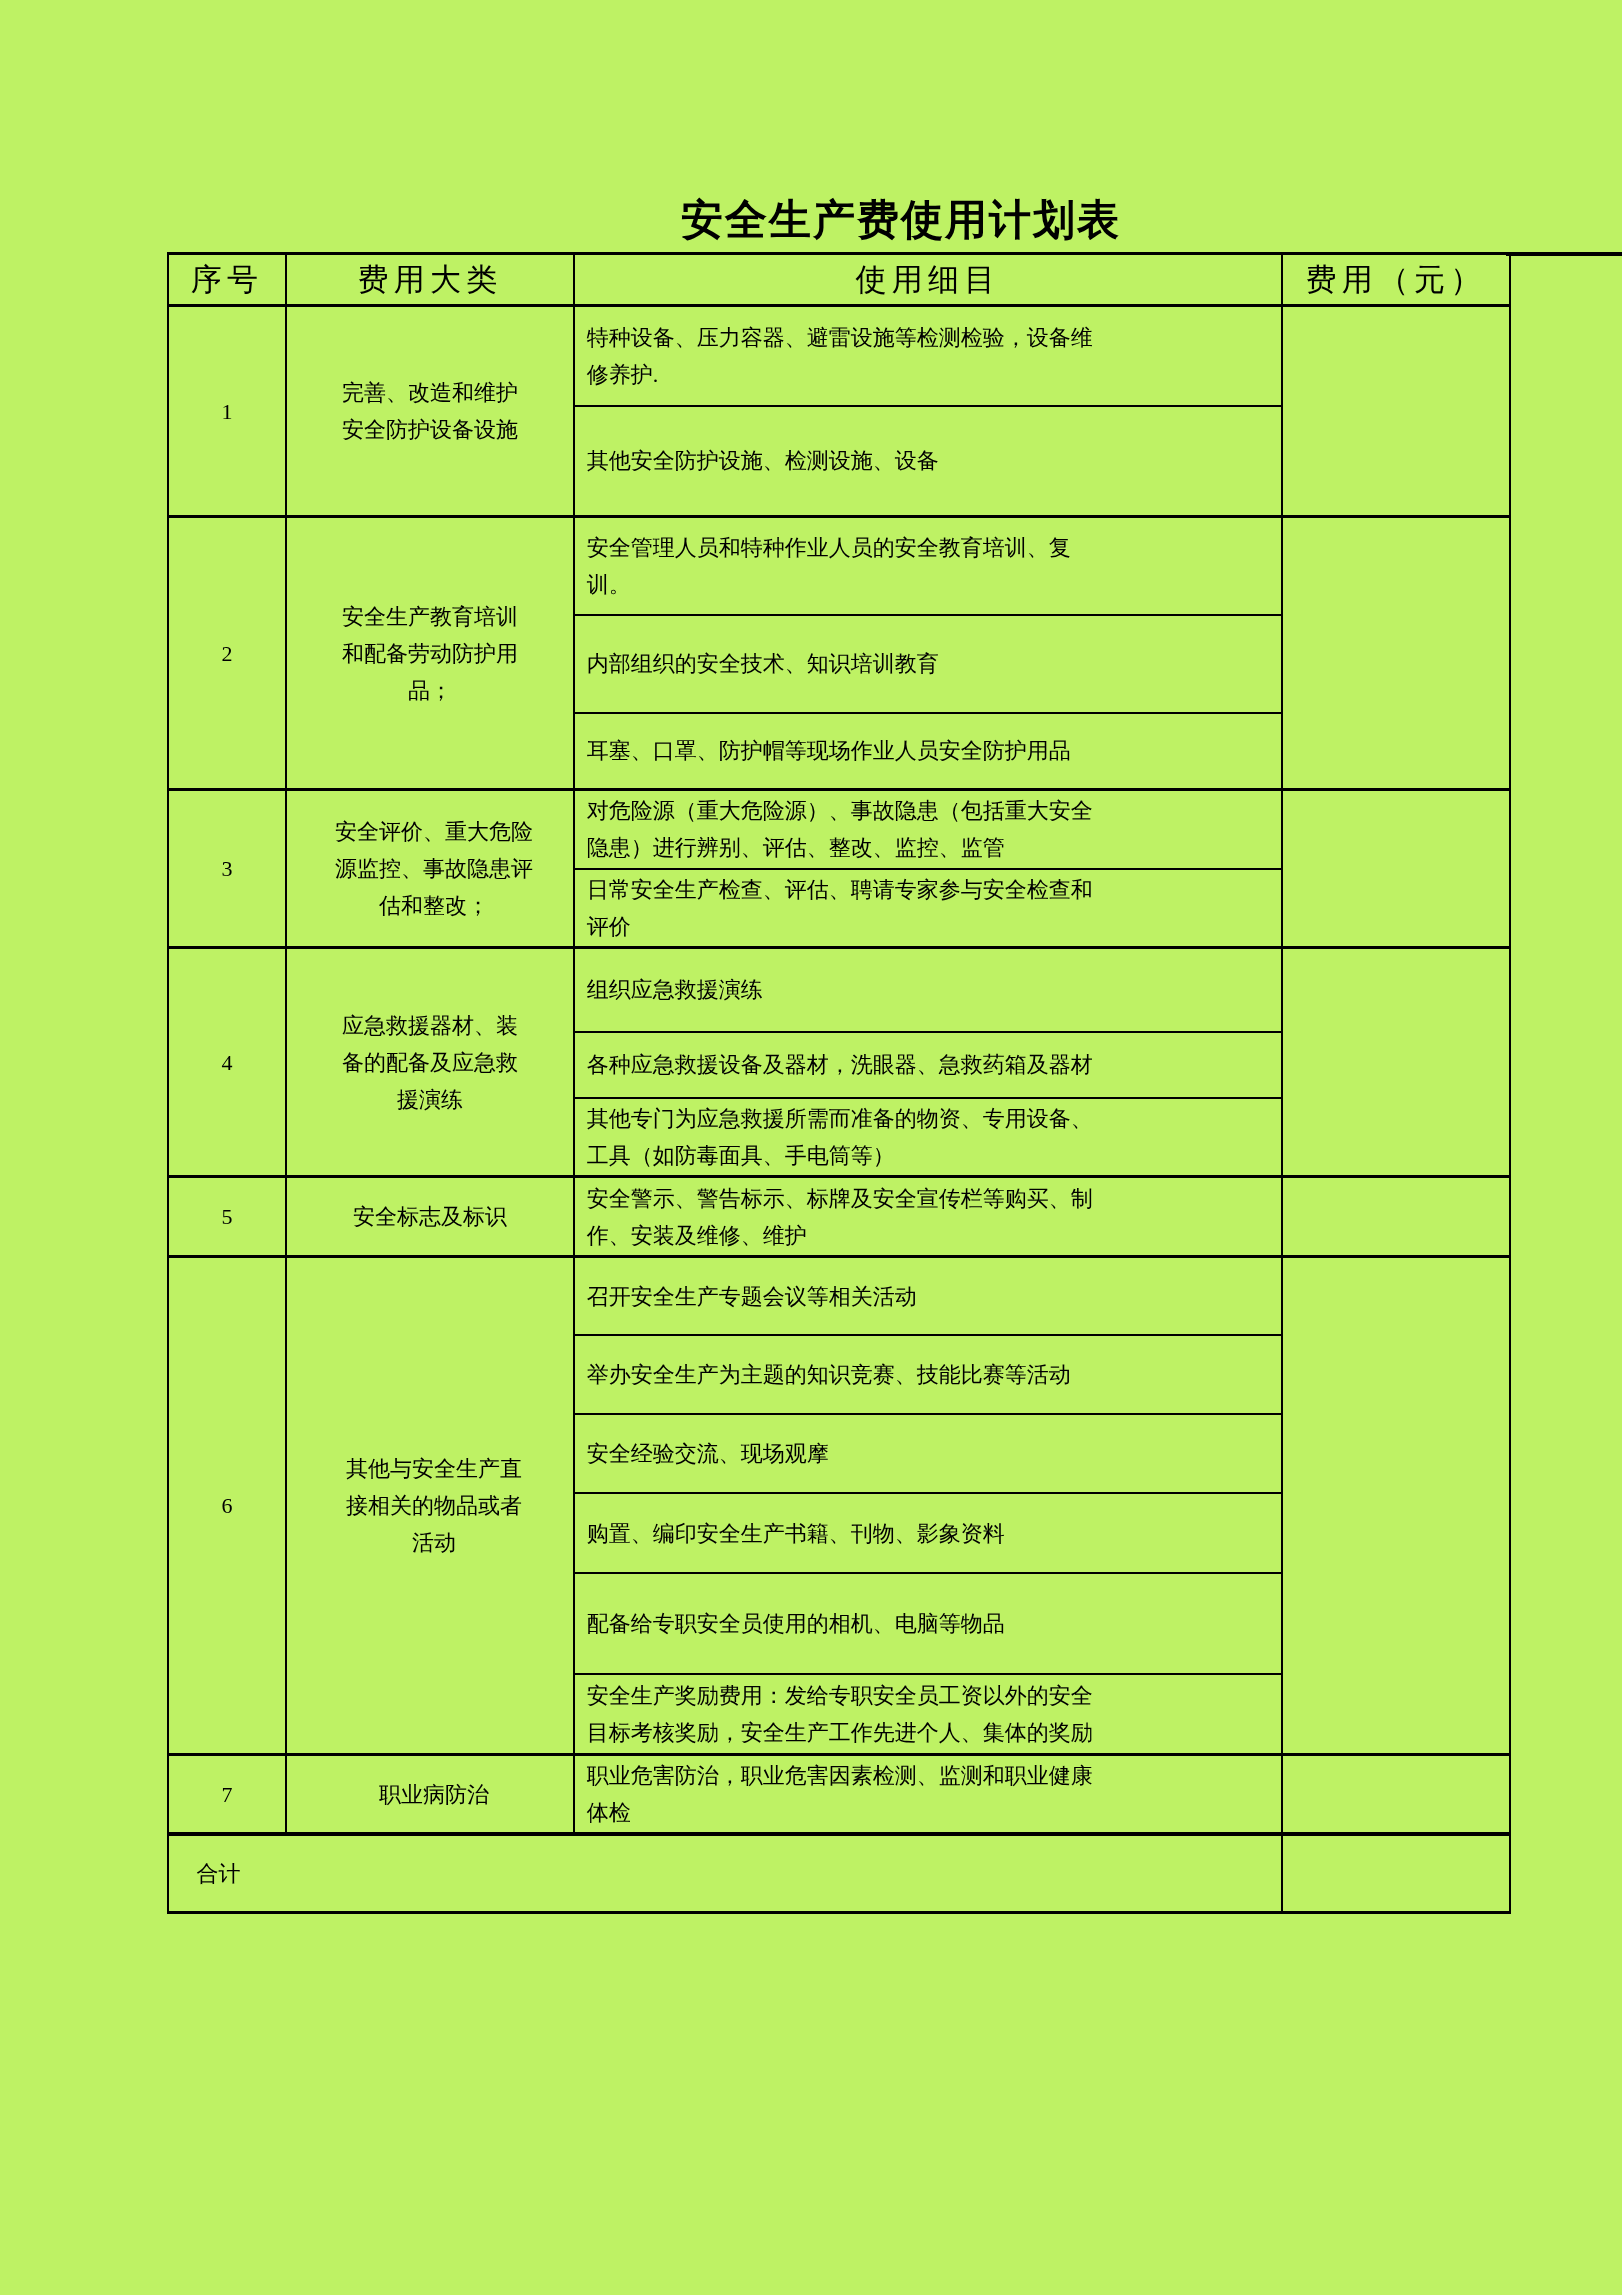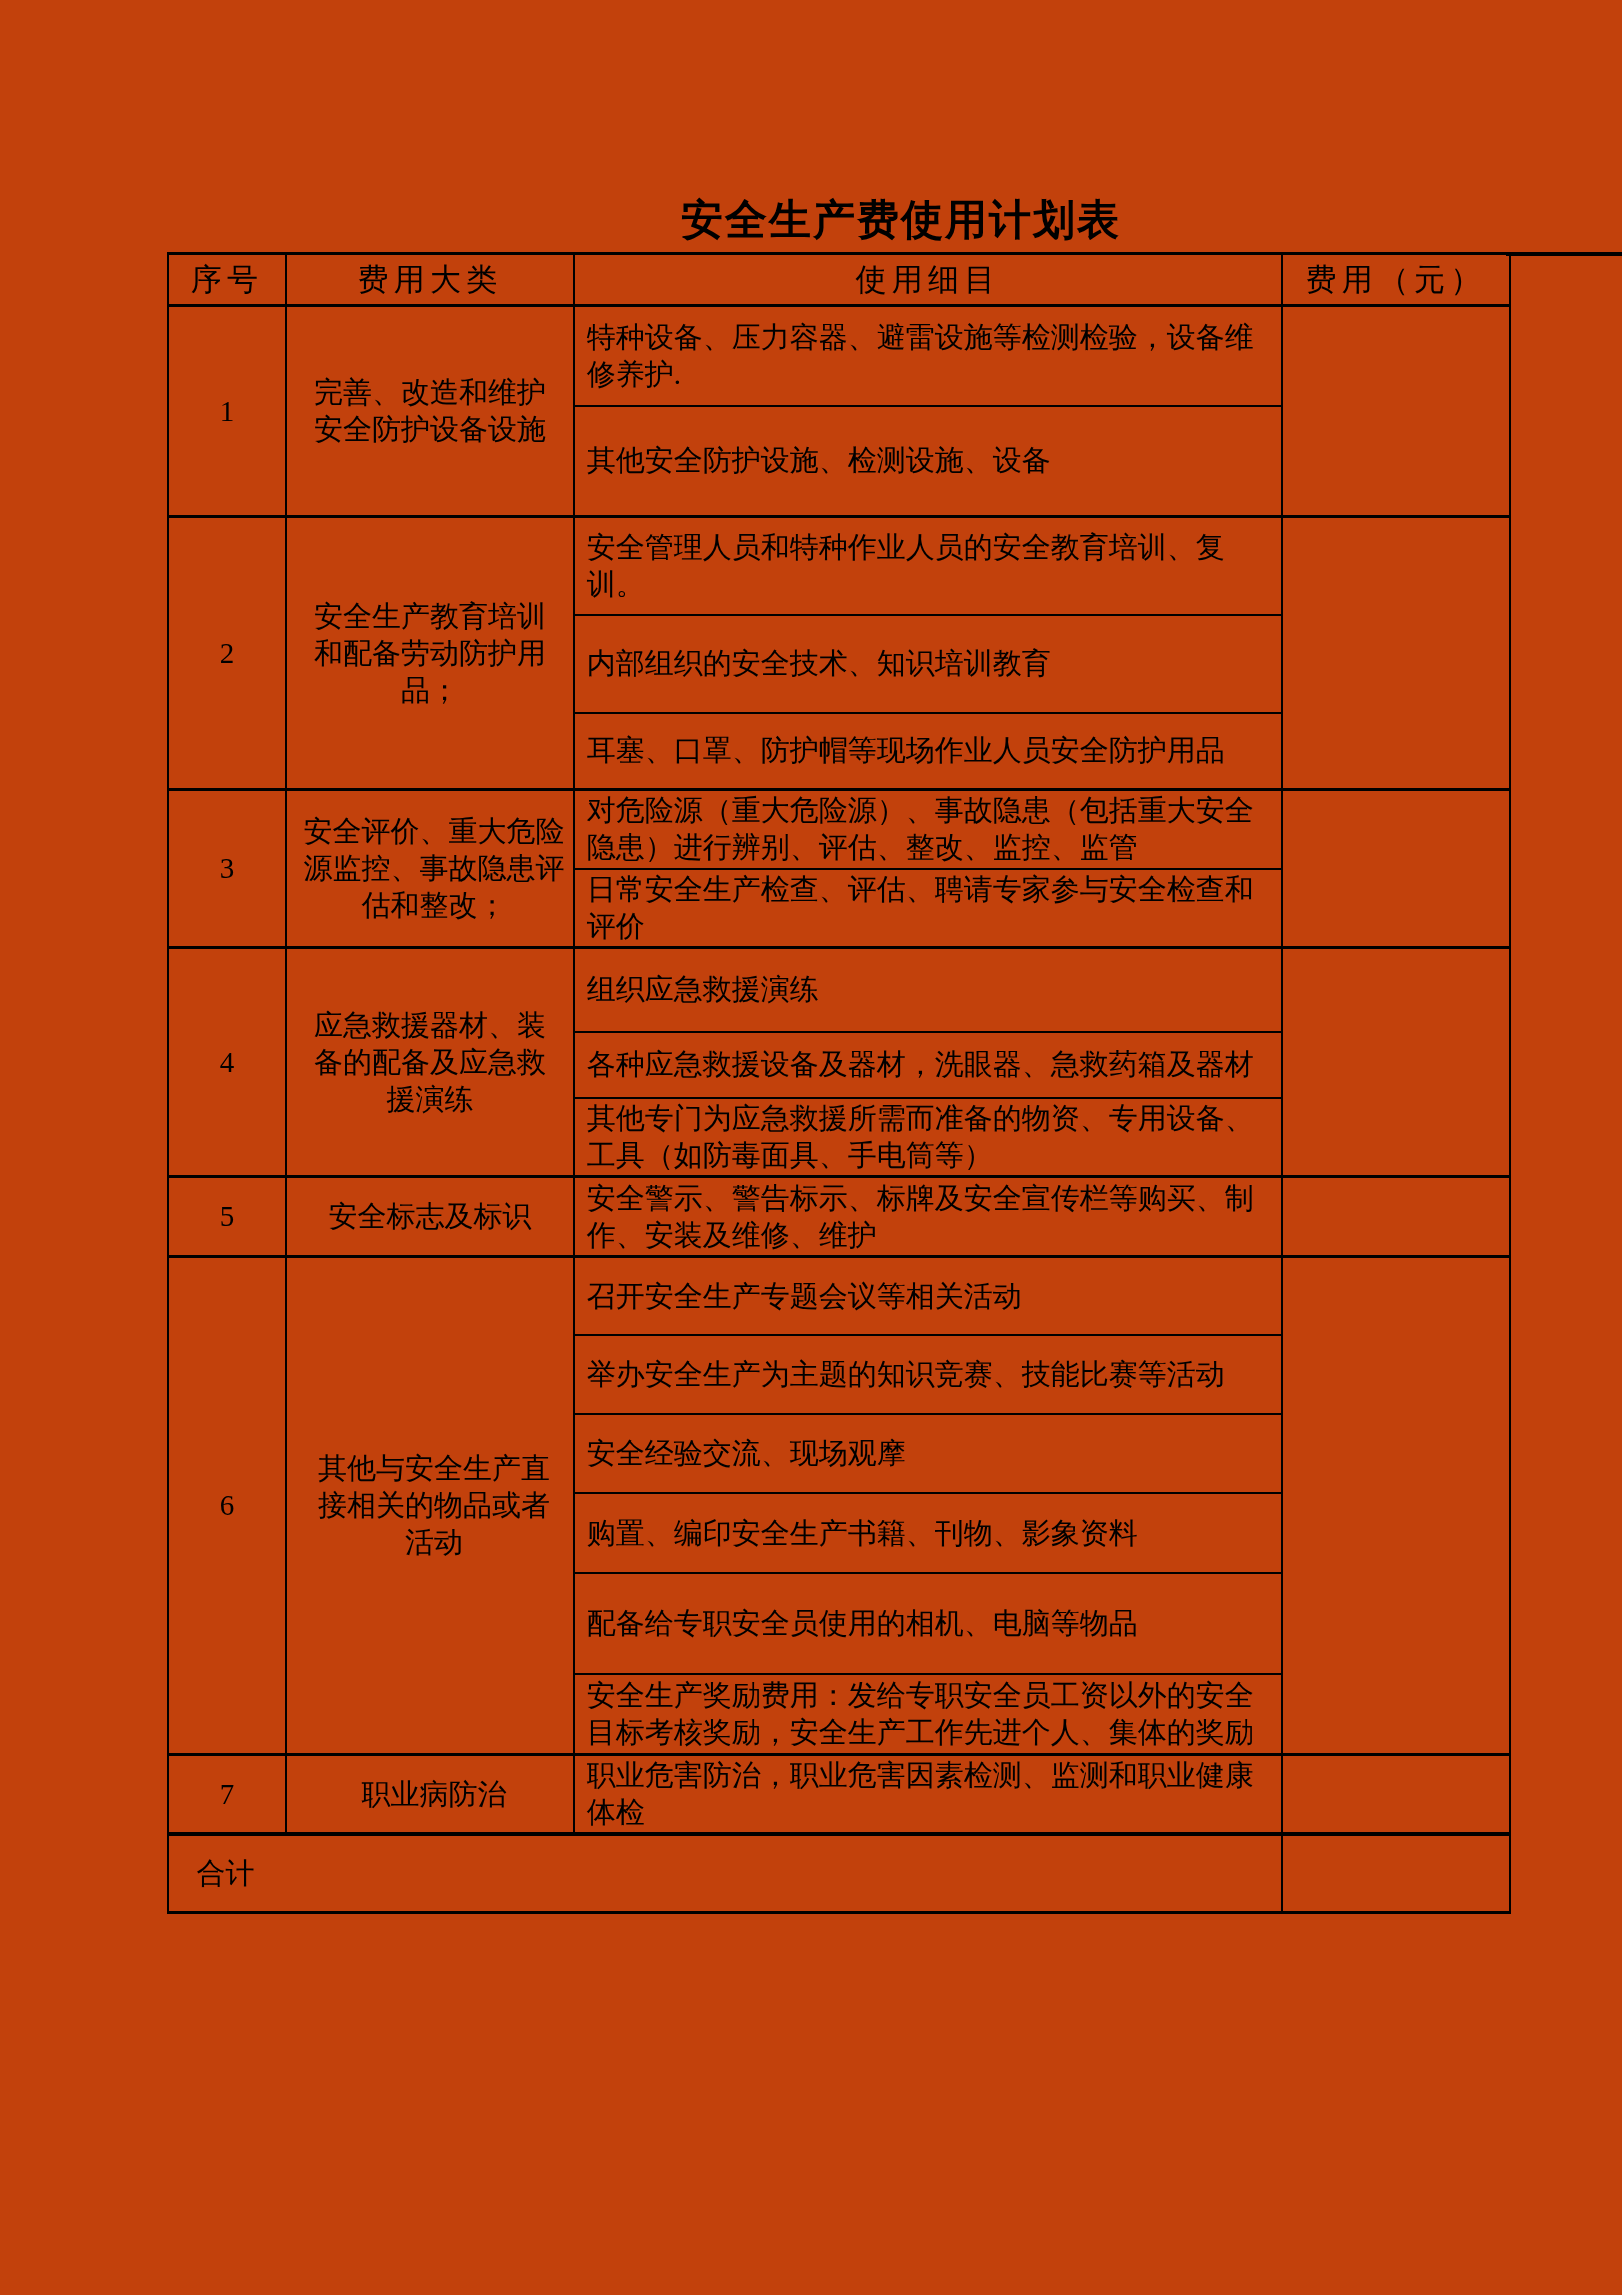--- a/index.html
+++ b/index.html
@@ -1,20 +1,20 @@
 <!DOCTYPE html>
 <html style="font-size:10.5px"><head>
 <meta charset="utf-8">
 <style>
   * { margin:0; padding:0; box-sizing:border-box; }
   html,body { background:#888; }
   .page {
     position:relative;
     width:1623px; height:2295px;
-    background:#c2410c;
+    background:#bef264;
     font-family:"Liberation Serif","DejaVu Serif",serif;
     color:#000;
     overflow:hidden;
     margin:0 auto;
   }
   .doc-title {
     position:absolute;
     left:681px; top:192px;
     font-size:42px;
     font-weight:bold;
@@ -23,21 +23,21 @@
   }
   table.plan {
     position:absolute;
     left:167px; top:252px;
     width:1342px;
     border-collapse:collapse;
     table-layout:fixed;
   }
   table.plan td {
     border:2px solid #000;
-    font-size:29px;
+    font-size:22px;
     line-height:37px;
     vertical-align:middle;
     overflow:hidden;
   }
   
   table.plan { border:2.6px solid #000; border-top-width:3.9px; border-bottom-width:3.3px;padding-left:8px; }
   tr.hdr td { border-top-width:3.9px; }
   
   tr.grp td { border-top-width:3.3px; }
   tr.total td { border-top-width:4.6px; border-bottom-width:3.3px; }

